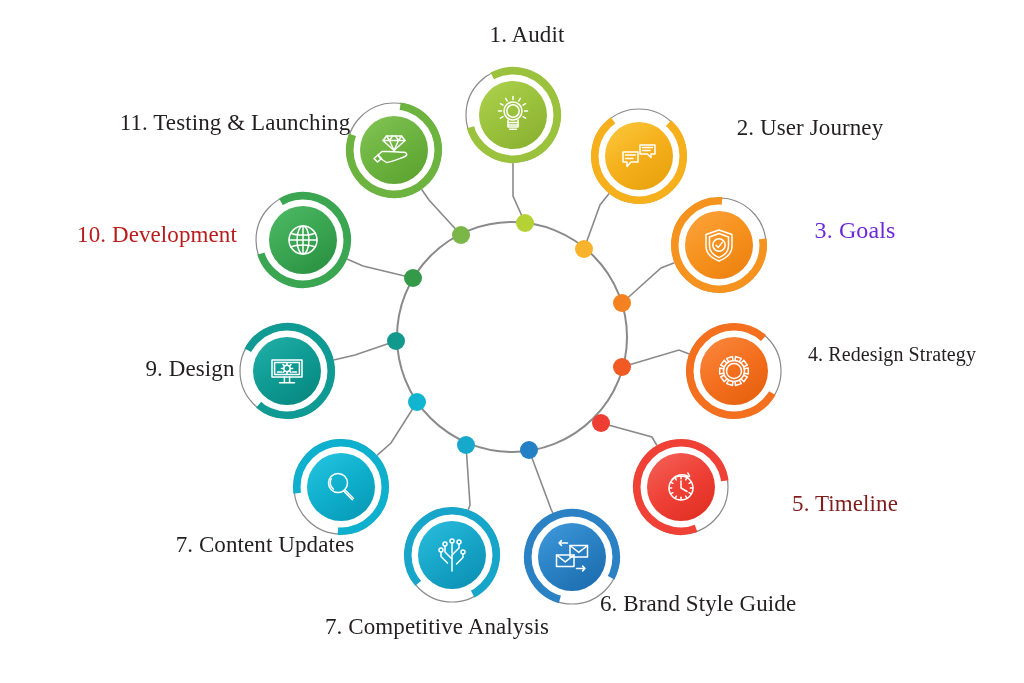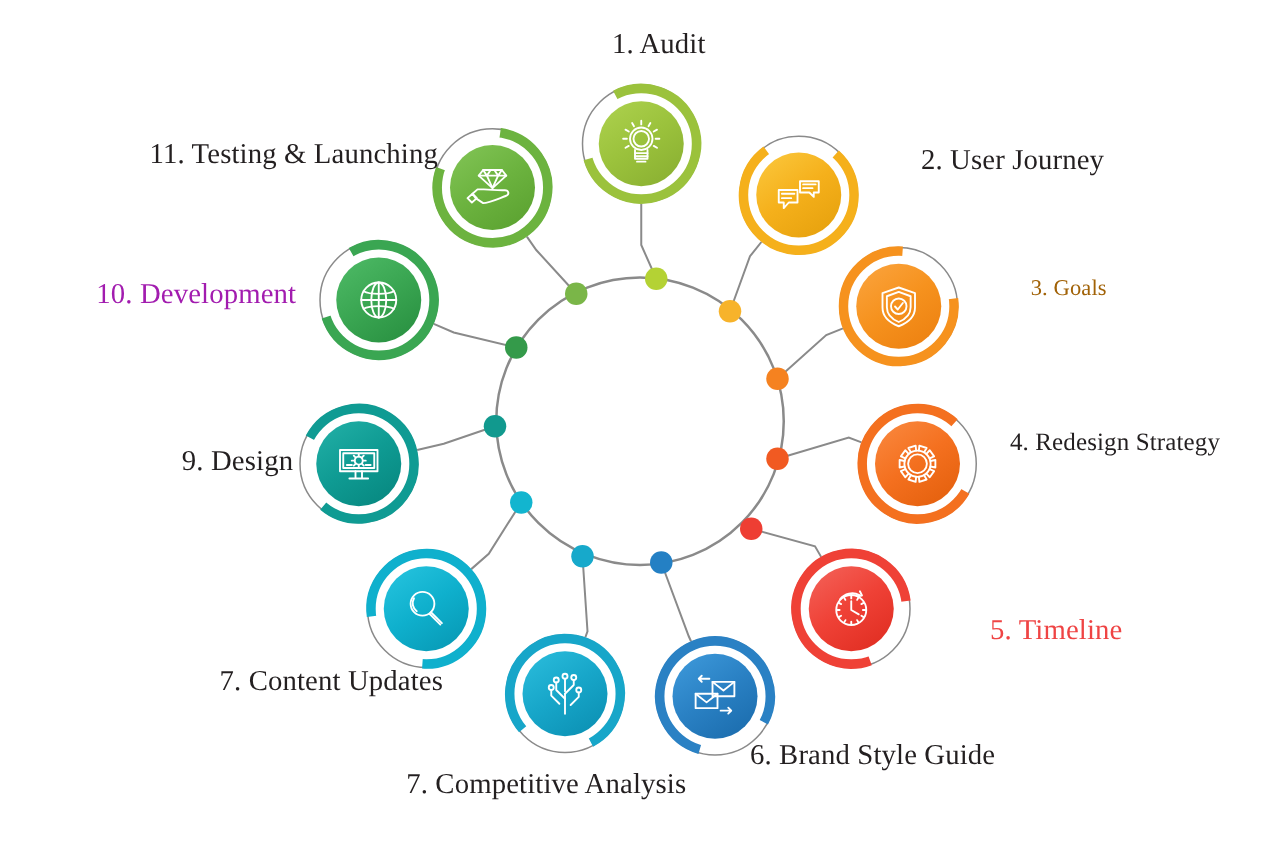--- a/index.html
+++ b/index.html
@@ -296,23 +296,23 @@
             <path d="M -4.5 -9.5 L -1.5 -14 M 4.5 -9.5 L 1.5 -14"></path>
             <path d="M -16 5 L -12 1.5 L -7 1.5 C -2 1.5 4 2.5 9.5 2.2 C 13 2 14 5.5 10.5 6.8 C 5 8.8 -3 12.5 -7.5 12.5 L -13.5 8.5 Z"></path>
             <path d="M -16 5 L -12.5 8.5 L -16.5 12 L -20 8.5 Z"></path>
           </g>
         </g>
       </g>
   </svg>
   <div id="layer-labels">
       <div class="label" style="left: 392px; top: 20px; width: 270px; text-align: center; color: rgb(35, 31, 32); font-size: 23px;">1. Audit</div>
       <div class="label" style="left: 665px; top: 113px; width: 290px; text-align: center; color: rgb(35, 31, 32); font-size: 23px;">2. User Journey</div>
-      <div class="label" style="left: 730px; top: 216px; width: 250px; text-align: center; color: #a16207; font-size: 18px;">3. Goals</div>
+      <div class="label" style="left: 730px; top: 216px; width: 250px; text-align: center; color: #6d28d9; font-size: 24px;">3. Goals</div>
       <div class="label" style="left: 772px; top: 340px; width: 240px; text-align: center; color: rgb(35, 31, 32); font-size: 20px;">4. Redesign Strategy</div>
-      <div class="label" style="left: 720px; top: 489px; width: 250px; text-align: center; color: #ef4444; font-size: 23px;">5. Timeline</div>
+      <div class="label" style="left: 720px; top: 489px; width: 250px; text-align: center; color: #7f1d1d; font-size: 23px;">5. Timeline</div>
       <div class="label" style="left: 600px; top: 589px; width: 230px; text-align: left; color: rgb(35, 31, 32); font-size: 23px;">6. Brand Style Guide</div>
       <div class="label" style="left: 325px; top: 612px; width: 260px; text-align: left; color: rgb(35, 31, 32); font-size: 23px;">7. Competitive Analysis</div>
       <div class="label" style="left: 140px; top: 530px; width: 250px; text-align: center; color: rgb(35, 31, 32); font-size: 23px;">7. Content Updates</div>
       <div class="label" style="left: 75px; top: 354px; width: 230px; text-align: center; color: rgb(35, 31, 32); font-size: 23px;">9. Design</div>
-      <div class="label" style="left: 32px; top: 220px; width: 250px; text-align: center; color: #a21caf; font-size: 23px;">10. Development</div>
+      <div class="label" style="left: 32px; top: 220px; width: 250px; text-align: center; color: #b91c1c; font-size: 23px;">10. Development</div>
       <div class="label" style="left: 110px; top: 108px; width: 250px; text-align: center; color: rgb(35, 31, 32); font-size: 23px;">11. Testing &amp; Launching</div>
     </div>
 </div>
 
 </body></html>

